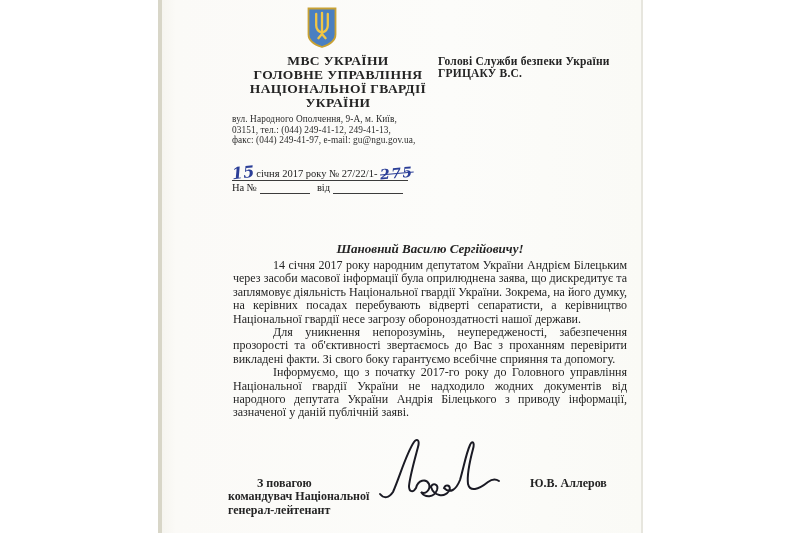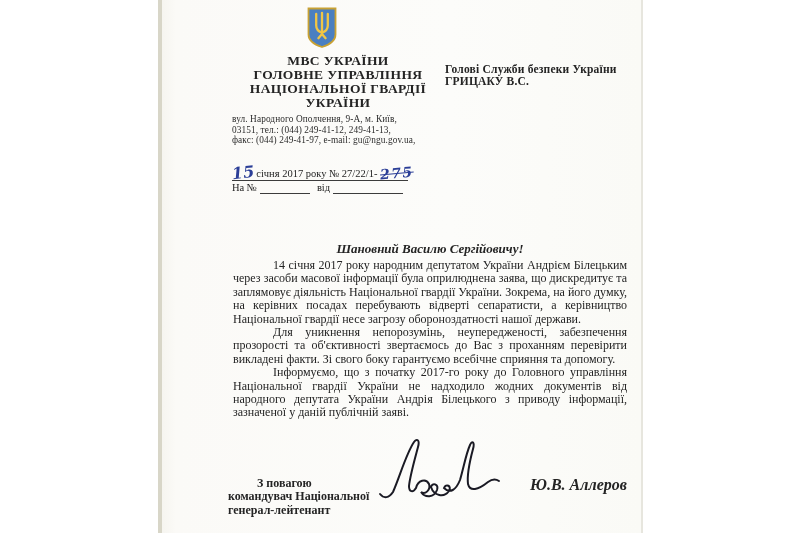--- a/index.html
+++ b/index.html
@@ -51,43 +51,42 @@
     display:flex;align-items:flex-start;
     font-size:10.5px;color:#242424;
   }
   .blank{
     display:inline-block;height:11px;
     border-bottom:1.2px solid #3c3c3c;
   }
   .blank-a{width:50px;margin-left:3px;margin-right:7px;}
   .blank-b{width:70px;margin-left:3px;}
   .recipient{
-    left:283px;top:55px;width:190px;
+    left:276px;top:55px;width:190px;
     font-weight:bold;font-size:11.5px;line-height:12px;color:#242424;
     letter-spacing:0.2px;
-    margin-top:8px;
   }
   .salutation{
     left:71px;top:241px;width:394px;text-align:center;
     font-weight:bold;font-style:italic;font-size:13px;color:#242424;
   }
   .body-text{
     left:71px;top:259px;width:394px;
     font-size:12px;line-height:13.4px;color:#232323;
     text-align:justify;
   }
   .body-text p{margin:0;text-indent:40px;}
   .closing{
     left:66px;top:431px;width:160px;
     font-weight:bold;font-size:12px;line-height:13.3px;color:#242424;
   }
   .closing .indent1{padding-left:29px;margin-top:46px;}
   .signer-name{
     left:368px;top:476px;width:110px;
-    font-weight:bold;font-size:16px;color:#242424;white-space:nowrap;font-style:italic;
+    font-weight:bold;font-size:12px;color:#242424;white-space:nowrap;
   }
   .sig-svg{left:214px;top:436px;}
   .emblem{left:145px;top:7px;}
 </style>
 </head>
 <body>
 
 <div class="scan">
 
   <div class="abs emblem">

